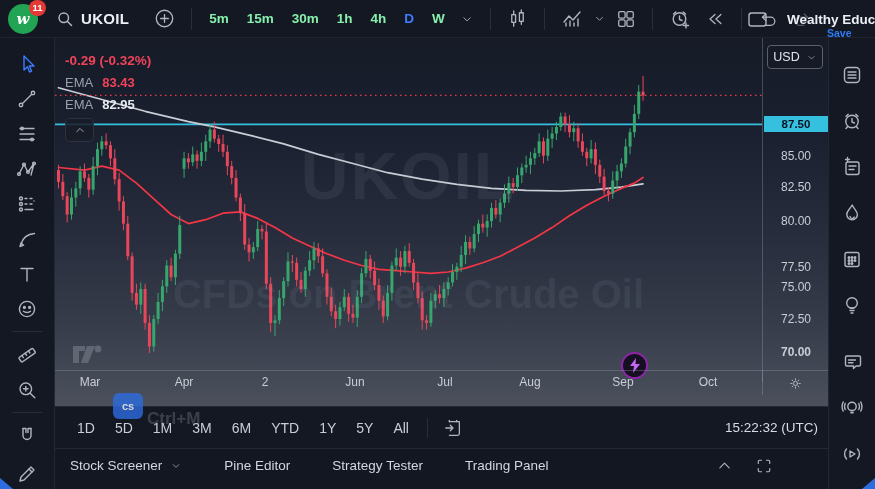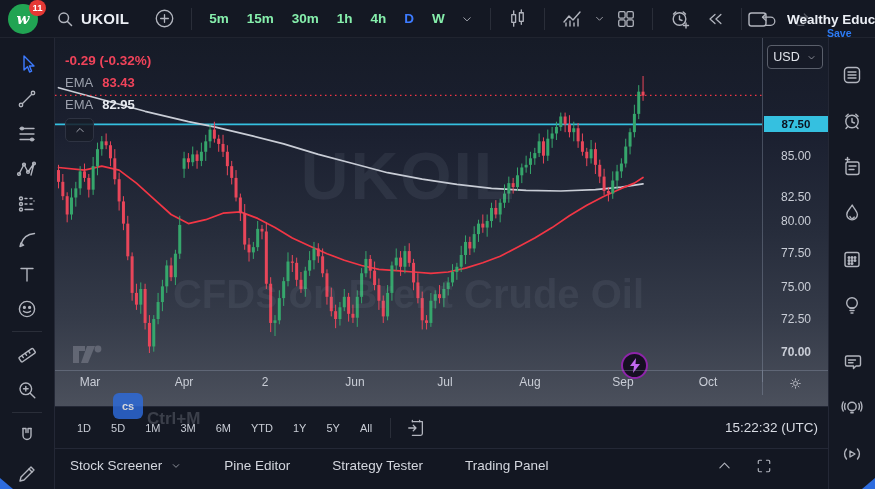--- a/index.html
+++ b/index.html
@@ -70,21 +70,21 @@
 
   
   .taxis{position:absolute;left:0;top:332px;width:773px;height:24px;border-top:1px solid rgba(150,160,180,.35);font-size:12px;}
   .xtick{position:absolute;top:4px;transform:translateX(-50%);color:#c9cdd6;}
   .taxis-corner{position:absolute;left:707px;top:0;width:66px;height:24px;border-left:1px solid rgba(150,160,180,.35);
                 display:flex;align-items:center;justify-content:center;cursor:pointer;}
 
   
   .rangerow{position:absolute;left:55px;top:406px;width:773px;height:42px;background:#141823;border-top:1px solid #242836;
             display:flex;align-items:center;z-index:10;}
-  .rng{padding:4px 8px;margin:0 2px;border-radius:4px;color:#c9cdd6;font-size:11px;cursor:pointer;text-align:right;}
+  .rng{padding:4px 8px;margin:0 2px;border-radius:4px;color:#c9cdd6;font-size:14px;cursor:pointer;text-align:right;}
   .rng-sep{width:1px;height:20px;background:#2a2e39;margin:0 8px;}
   .clock{position:absolute;right:10px;color:#d8dbe3;font-size:13.5px;cursor:pointer;}
   .rec-badge{position:absolute;left:58px;top:-14px;width:30px;height:26px;background:#2d6cdf;border-radius:6px;opacity:.8;
              color:#fff;font-weight:bold;font-size:11px;display:flex;align-items:center;justify-content:center;z-index:5;}
   .rec-hint{position:absolute;left:92px;top:2px;color:rgba(200,205,215,.22);font-weight:bold;font-size:17px;z-index:5;}
 
   
   .footer{position:absolute;left:55px;top:448px;width:773px;height:34px;background:#131722;border-top:1px solid #242836;
           display:flex;align-items:center;z-index:10;}
   .ftab{margin-left:15px;display:flex;align-items:center;gap:8px;color:#d3d6de;font-size:13.5px;cursor:pointer;}
@@ -673,23 +673,23 @@
       <div class="usd-box">
         <span>USD</span>
         <svg class="ic" width="11" height="11" viewBox="0 0 22 22">
             <polyline points="6,9 11,14 16,9"></polyline>
           </svg>
       </div>
       <div class="badge-lvl">
         <span>87.50</span>
       </div>
     <div class="ytick" style="top: 111px;">85.00</div>
-        <div class="ytick" style="top: 152px;">82.50</div>
+        <div class="ytick" style="top: 142px;">82.50</div>
         <div class="ytick" style="top: 176.333px;">80.00</div>
-        <div class="ytick" style="top: 208px; text-align: center;">77.50</div>
+        <div class="ytick" style="top: 222px; text-align: center;">77.50</div>
         <div class="ytick" style="top: 241.667px;">75.00</div>
         <div class="ytick" style="top: 274.334px;">72.50</div>
         <div class="ytick" style="top: 307px; font-weight: bold;">70.00</div>
       </div>
 
     <div class="taxis" id="taxis">
       <div class="taxis-corner">
         <svg class="ic" width="15" height="15" viewBox="0 0 22 22">
             <circle cx="11" cy="11" r="3"></circle>
             <path d="M11 4 v2 M11 16 v2 M4 11 h2 M16 11 h2 M6 6 l1.4 1.4 M14.6 14.6 l1.4 1.4 M16 6 l-1.4 1.4 M7.4 14.6 L6 16"></path>

